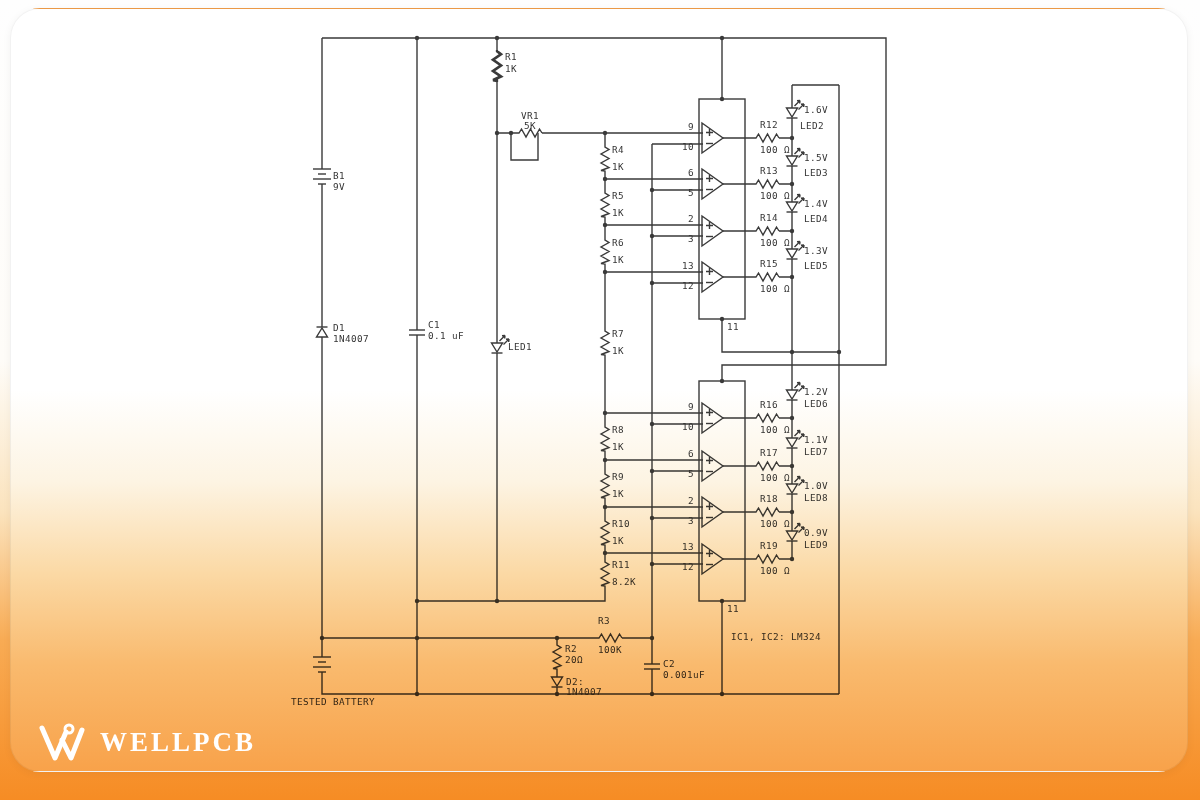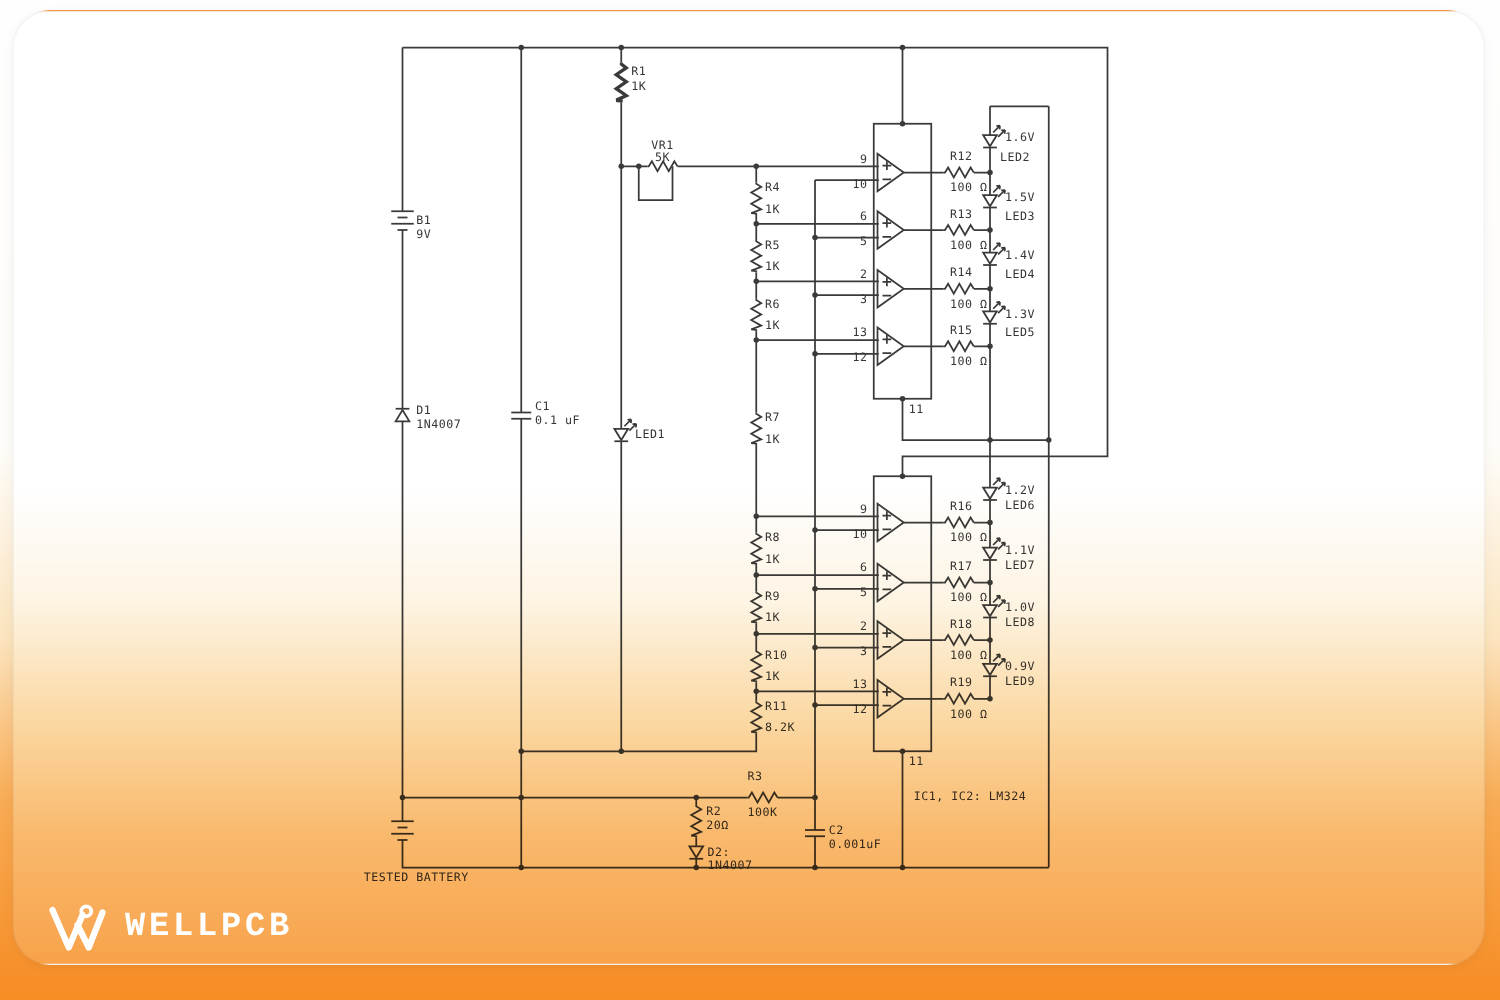--- a/index.html
+++ b/index.html
@@ -10,21 +10,21 @@
     background:linear-gradient(180deg,#ffffff 0%,#ffffff 50%,#fdf4e3 62%,#fbd9a5 74%,#f9ba6e 86%,#f8a24a 100%);
     border:1px solid rgba(0,0,0,.05);box-shadow:0 2px 8px rgba(0,0,0,.05);}
   #schem{position:absolute;left:0;top:0;mix-blend-mode:multiply;}
   #schem path,#schem rect{stroke:#3a3a3a;stroke-width:1.4;fill:none;}
   #schem path.bold{stroke-width:2.3;}
   #schem circle.dot{fill:#3a3a3a;stroke:none;}
   #schem text{fill:#353535;font-family:"DejaVu Sans Mono",monospace;font-size:9.3px;letter-spacing:.4px;}
   #schem text.e{text-anchor:end;}
   #schem text.m{text-anchor:middle;}
   #logo{position:absolute;left:36px;top:718px;display:flex;align-items:center;gap:10px;}
-  #logo .wordmark{color:#ffffff;font-family:Liberation Mono, monospace;font-weight:bold;
+  #logo .wordmark{color:#ffffff;font-family:Liberation Serif, serif;font-weight:bold;
     font-size:27px;letter-spacing:3px;}
   #logo svg{display:block;}
   #logo svg path,#logo svg circle{stroke:#ffffff;stroke-width:5;fill:none;stroke-linecap:round;stroke-linejoin:round;}
   #logo svg circle{stroke-width:3;}
 </style>
 </head>
 <body>
 
 <div id="stage">
   <div id="card"></div>

